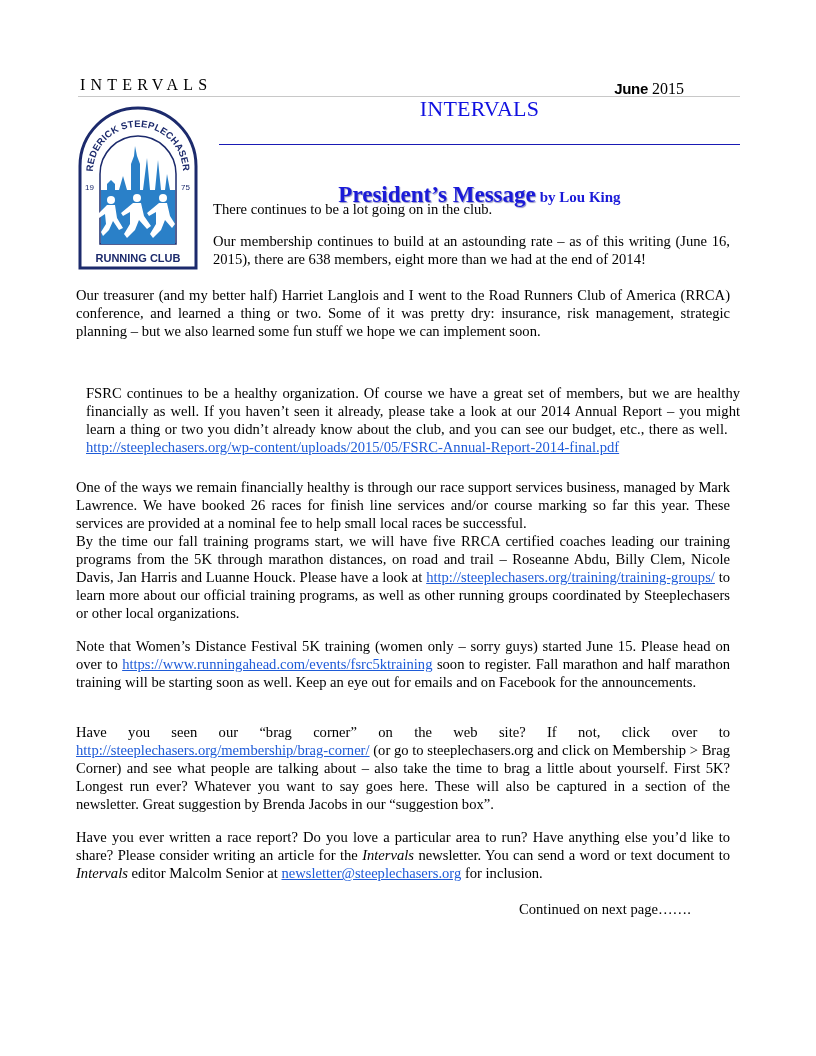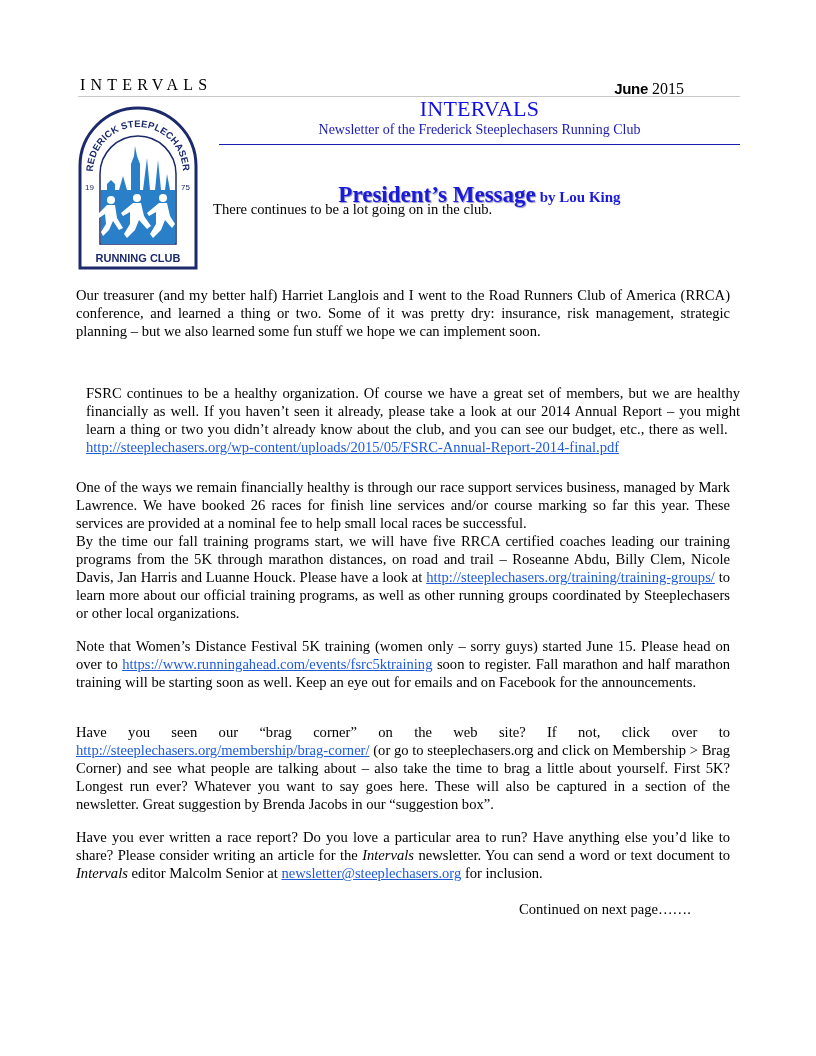--- a/index.html
+++ b/index.html
@@ -45,21 +45,20 @@
 
 <div class="page">
 
   <div class="running-header">
     <span class="left">INTERVALS</span>
     <span class="right"><b>June</b> <span>2015</span></span>
   </div>
 
   <div class="masthead">
     <div class="title">INTERVALS</div>
-    <div class="subtitle">Newsletter of the Frederick Steeplechasers Running Club</div>
   </div>
 
   <div class="logo">
     <svg width="122" height="166" viewBox="0 0 122 166" xmlns="http://www.w3.org/2000/svg">
       <defs>
         <path id="arcpath" d="M 16 68 A 45 45 0 0 1 106 68" fill="none"></path>
       </defs>
       <path d="M 3 164 L 3 62 A 58 58 0 0 1 119 62 L 119 164 Z" fill="#ffffff" stroke="#1c2a6c" stroke-width="3"></path>
       <path d="M 23 140 L 23 70 A 38 38 0 0 1 99 70 L 99 140 Z" fill="#ffffff" stroke="#1c2a6c" stroke-width="1.5"></path>
       <text font-family="'Liberation Sans', sans-serif" font-size="9.5" font-weight="bold" fill="#1c2a6c" letter-spacing="0.2">
@@ -81,20 +80,21 @@
       <text x="61" y="158" text-anchor="middle" font-family="'Liberation Sans', sans-serif" font-size="11" font-weight="bold" fill="#1c2a6c">RUNNING CLUB</text>
     </svg>
   </div>
 
   <div class="article-heading">
     <span class="main">President’s Message</span>
     <span class="byline">by Lou King</span>
   </div>
 
   <p class="para p1" style="margin:0">There continues to be a lot going on in the club.</p>
+  <p class="para p2" style="margin:0">Our membership continues to build at an astounding rate – as of this writing (June 16, 2015), there are 638 members, eight more than we had at the end of 2014!</p>
   <p class="para p3" style="margin:0">Our treasurer (and my better half) Harriet Langlois and I went to the Road Runners Club of America (RRCA) conference, and learned a thing or two. Some of it was pretty dry: insurance, risk management, strategic planning – but we also learned some fun stuff we hope we can implement soon.</p>
 
   <p class="para p4" style="margin:10px">
     <span>FSRC continues to be a healthy organization. Of course we have a great set of members, but we are healthy financially as well. If you haven’t seen it already, please take a look at our 2014 Annual Report – you might learn a thing or two you didn’t already know about the club, and you can see our budget, etc., there as well.</span>&nbsp;&nbsp;&nbsp;
     <a href="#">http://steeplechasers.org/wp-content/uploads/2015/05/FSRC-Annual-Report-2014-final.pdf</a>
   </p>
 
   <p class="para p5" style="margin:0">One of the ways we remain financially healthy is through our race support services business, managed by Mark Lawrence. We have booked 26 races for finish line services and/or course marking so far this year. These services are provided at a nominal fee to help small local races be successful.</p>
 
   <p class="para p6" style="margin:0">

